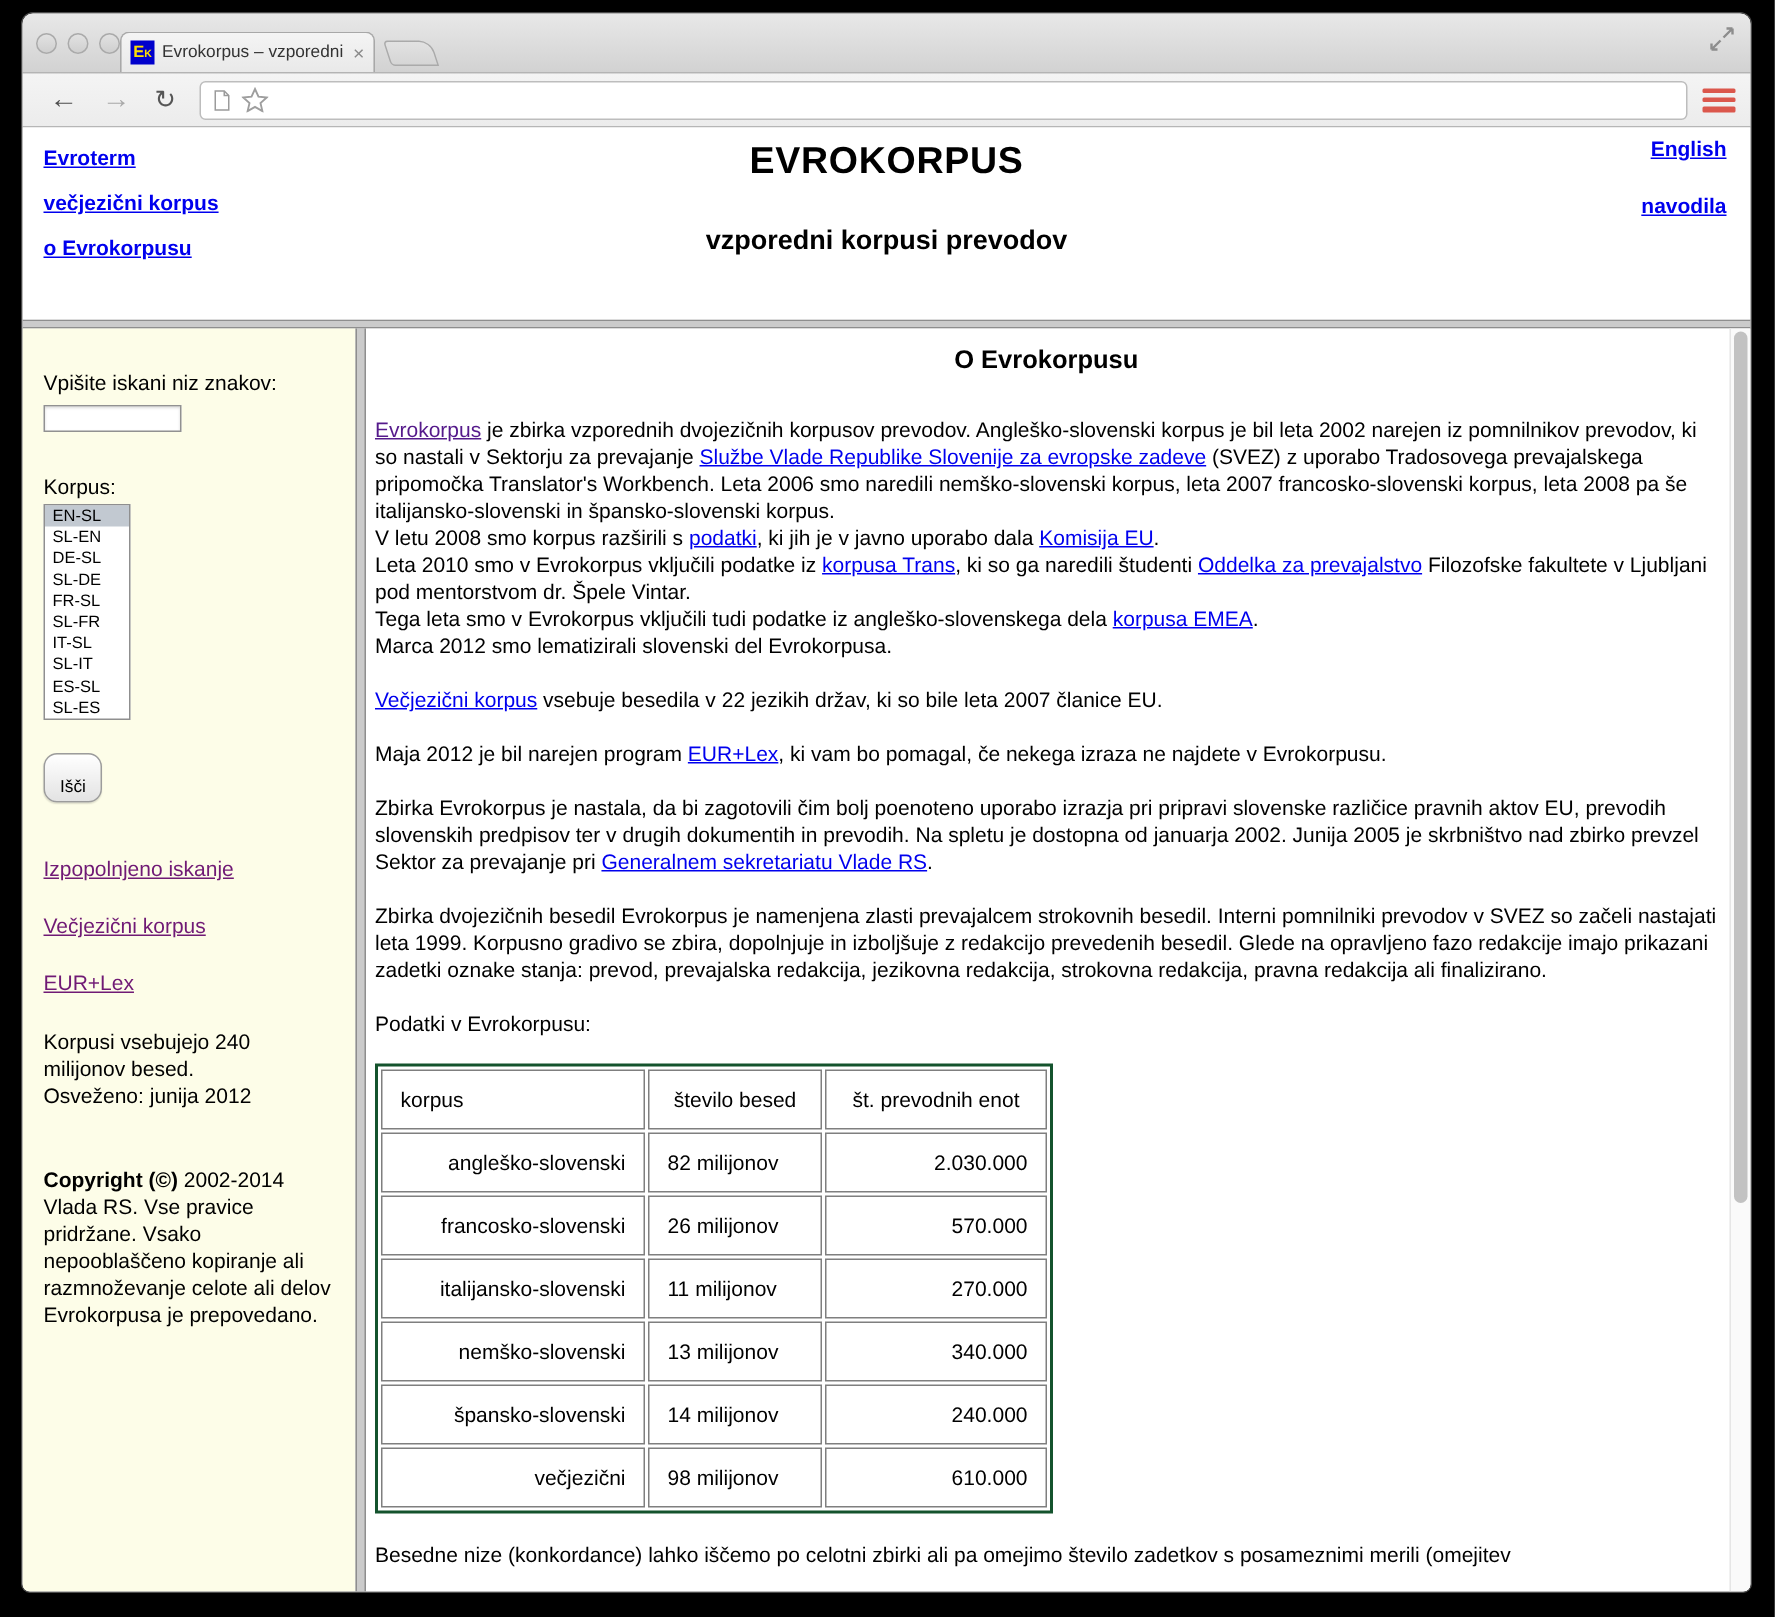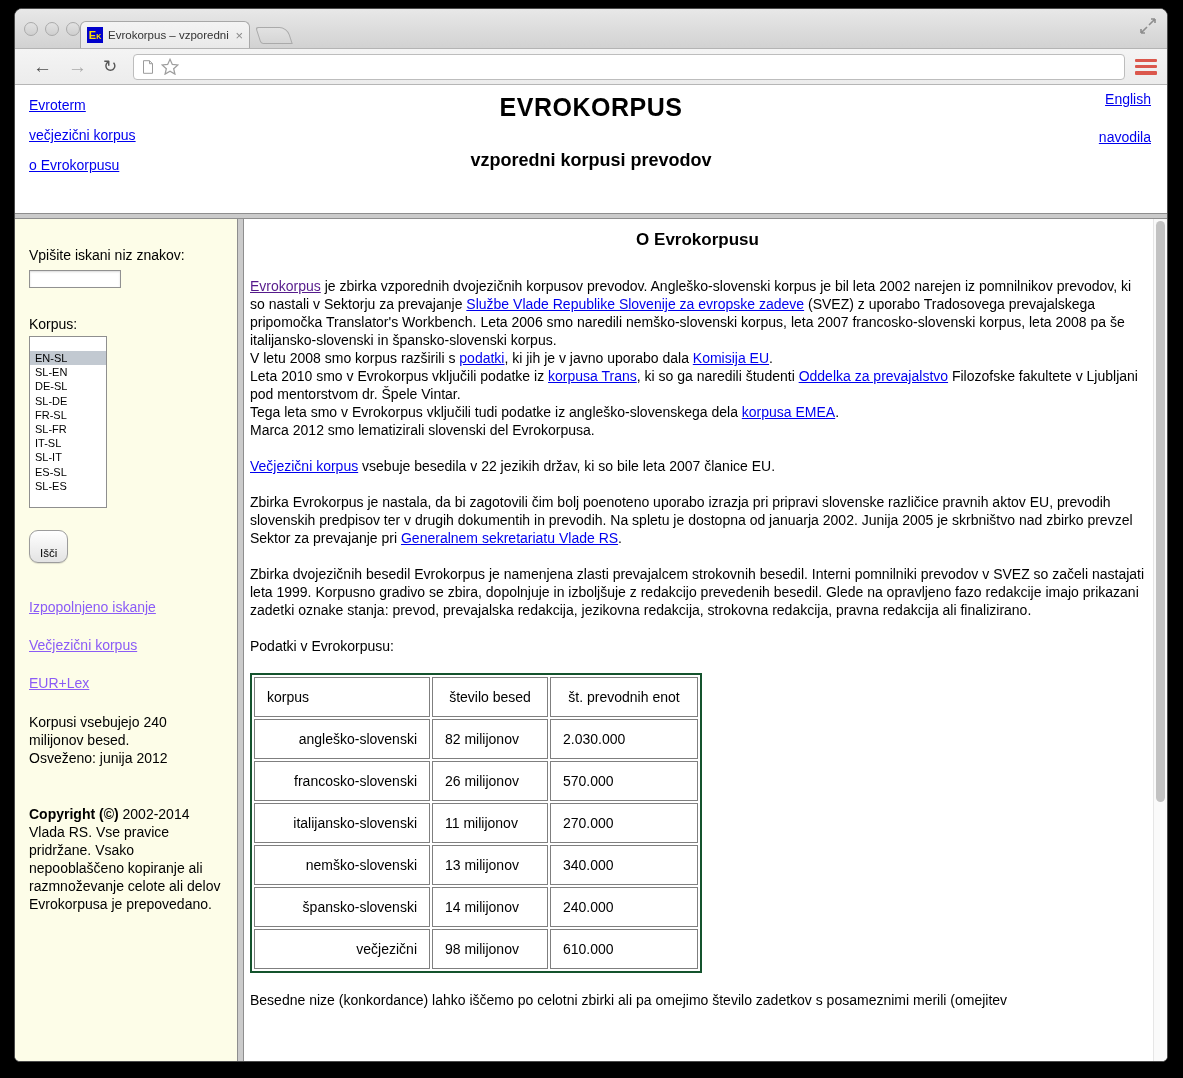--- a/index.html
+++ b/index.html
@@ -56,59 +56,59 @@
   .main-inner { position:absolute; inset:0 14px 0 0; overflow:hidden; padding:12px 8px 0 6px;
     font-size:14px; line-height:18px; color:#000; }
 
   
   .hnav-left { position:absolute; left:14px; top:6px; }
   .hnav-left a { display:block; margin-top:14px; }
   .hnav-left a:first-child { margin-top:6px; }
   .hnav-right { position:absolute; right:16px; top:6px; text-align:right; }
   .hnav-right a { display:block; }
   .hnav-right a + a { margin-top:22px; }
-  a.nav-link { color:#0000ee; font-weight:normal; font-size:14px; text-decoration:underline; cursor:pointer; }
+  a.nav-link { color:#0000ee; font-weight:bold; font-size:14px; text-decoration:underline; cursor:pointer; }
   .htitles { position:absolute; left:0; right:0; top:0; text-align:center; }
   .htitle { font-size:25px; font-weight:bold; margin-top:8px; letter-spacing:.5px; }
   .hsub { font-size:18px; font-weight:bold; margin-top:28px; }
 
   
   .sb-label { margin-bottom:7px; }
   .sb-input { width:92px; height:18px; border:1px solid #919191; background:#fff;
     box-shadow:inset 0 1px 2px rgba(0,0,0,.15); font-size:12px; padding:0 3px; }
   .sb-korpus { margin-top:28px; margin-bottom:4px; }
-  .listbox { width:78px; border:1px solid #8f8f8f; background:#fff; padding:14px 0;
+  .listbox { width:58px; border:1px solid #8f8f8f; background:#fff; padding:0 0;
     font-size:11px; line-height:14.2px; }
   .listbox .opt { padding:0 5px; white-space:nowrap; cursor:default; }
   .listbox .opt.selected { background:#c2c9d1; }
   .sb-button { margin-top:22px; font-size:11.5px; padding:16px 10px 3px;
     background:linear-gradient(#ffffff,#e3e3e3); border:1px solid #9c9c9c; border-radius:9px;
     box-shadow:0 1px 1px rgba(0,0,0,.12); cursor:pointer;
     font-family:"Liberation Sans","DejaVu Sans",sans-serif; }
   .sb-links { margin-top:36px; }
-  .sb-links a { display:block; color:#8b5cf6; text-decoration:underline; font-size:14px;
+  .sb-links a { display:block; color:#701a75; text-decoration:underline; font-size:14px;
     margin-bottom:22px; cursor:pointer; }
   .sb-stats { margin-top:6px; line-height:18px; }
   .sb-copy { margin-top:38px; line-height:18px; }
 
   
   .page-title { text-align:center; font-size:17px; font-weight:bold; margin-bottom:28px; }
   .content p { margin:18px 0; }
   a.content-link { color:#0000ee; text-decoration:underline; cursor:pointer; }
   a.content-link.visited { color:#551a8b; }
   .table-label { margin:18px 0; }
   table.data { border-collapse:separate; border-spacing:2px; border:2px solid #14532d; margin-top:16px; }
   table.data th, table.data td { border:1px solid #7f7f7f; padding:10px 12px; font-weight:normal;
     font-size:14px; }
   table.data th { text-align:center; }
   table.data th.c0 { text-align:left; }
   td.c0 { width:176px; text-align:right; }
   td.c1 { width:116px; text-align:left; }
   th.c1 { width:116px; }
-  td.c2 { width:148px; }
+  td.c2 { width:148px; text-align:right; }
   th.c2 { width:148px; }
 
   
   .scrollbar { position:absolute; top:0; right:0; bottom:0; width:14px; background:#fafafa;
     border-left:1px solid #e6e6e6; }
   .thumb { position:absolute; left:2px; top:2px; width:9px; height:69%;
     background:#c2c2c2; border-radius:5px; }
 </style>
 </head>
 <body>
@@ -207,20 +207,21 @@
     </div>
 
     <div class="vdivider"></div>
 
     <div class="main">
       <div class="main-inner content">
         <div class="page-title">O Evrokorpusu</div>
         <div id="paragraphs">
             <p><a class="content-link visited">Evrokorpus</a> je zbirka vzporednih dvojezičnih korpusov prevodov. Angleško-slovenski korpus je bil leta 2002 narejen iz pomnilnikov prevodov, ki so nastali v Sektorju za prevajanje <a class="content-link">Službe Vlade Republike Slovenije za evropske zadeve</a> (SVEZ) z uporabo Tradosovega prevajalskega pripomočka Translator's Workbench. Leta 2006 smo naredili nemško-slovenski korpus, leta 2007 francosko-slovenski korpus, leta 2008 pa še italijansko-slovenski in špansko-slovenski korpus.<br>V letu 2008 smo korpus razširili s <a class="content-link">podatki</a>, ki jih je v javno uporabo dala <a class="content-link">Komisija EU</a>.<br>Leta 2010 smo v Evrokorpus vključili podatke iz <a class="content-link">korpusa Trans</a>, ki so ga naredili študenti <a class="content-link">Oddelka za prevajalstvo</a> Filozofske fakultete v Ljubljani pod mentorstvom dr. Špele Vintar.<br>Tega leta smo v Evrokorpus vključili tudi podatke iz angleško-slovenskega dela <a class="content-link">korpusa EMEA</a>.<br>Marca 2012 smo lematizirali slovenski del Evrokorpusa.</p>
             <p><a class="content-link">Večjezični korpus</a> vsebuje besedila v 22 jezikih držav, ki so bile leta 2007 članice EU.</p>
+            <p>Maja 2012 je bil narejen program <a class="content-link">EUR+Lex</a>, ki vam bo pomagal, če nekega izraza ne najdete v Evrokorpusu.</p>
             <p>Zbirka Evrokorpus je nastala, da bi zagotovili čim bolj poenoteno uporabo izrazja pri pripravi slovenske različice pravnih aktov EU, prevodih slovenskih predpisov ter v drugih dokumentih in prevodih. Na spletu je dostopna od januarja 2002. Junija 2005 je skrbništvo nad zbirko prevzel Sektor za prevajanje pri <a class="content-link">Generalnem sekretariatu Vlade RS</a>.</p>
             <p>Zbirka dvojezičnih besedil Evrokorpus je namenjena zlasti prevajalcem strokovnih besedil. Interni pomnilniki prevodov v SVEZ so začeli nastajati leta 1999. Korpusno gradivo se zbira, dopolnjuje in izboljšuje z redakcijo prevedenih besedil. Glede na opravljeno fazo redakcije imajo prikazani zadetki oznake stanja: prevod, prevajalska redakcija, jezikovna redakcija, strokovna redakcija, pravna redakcija ali finalizirano.</p>
           </div>
         <p class="table-label">Podatki v Evrokorpusu:</p>
         <table class="data">
           <thead>
               <tr id="table-head">
                 <th class="c0">korpus</th>
                 <th class="c1">število besed</th>
                 <th class="c2">št. prevodnih enot</th>

